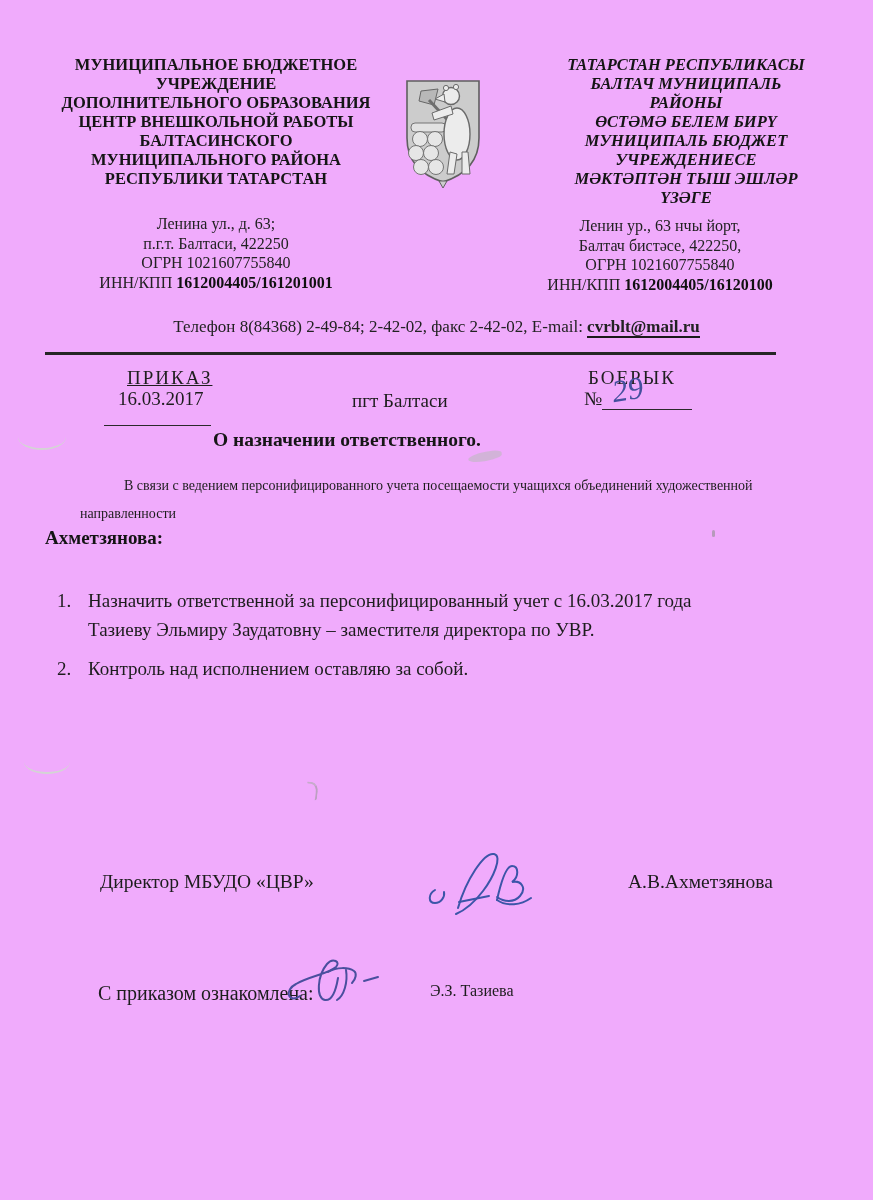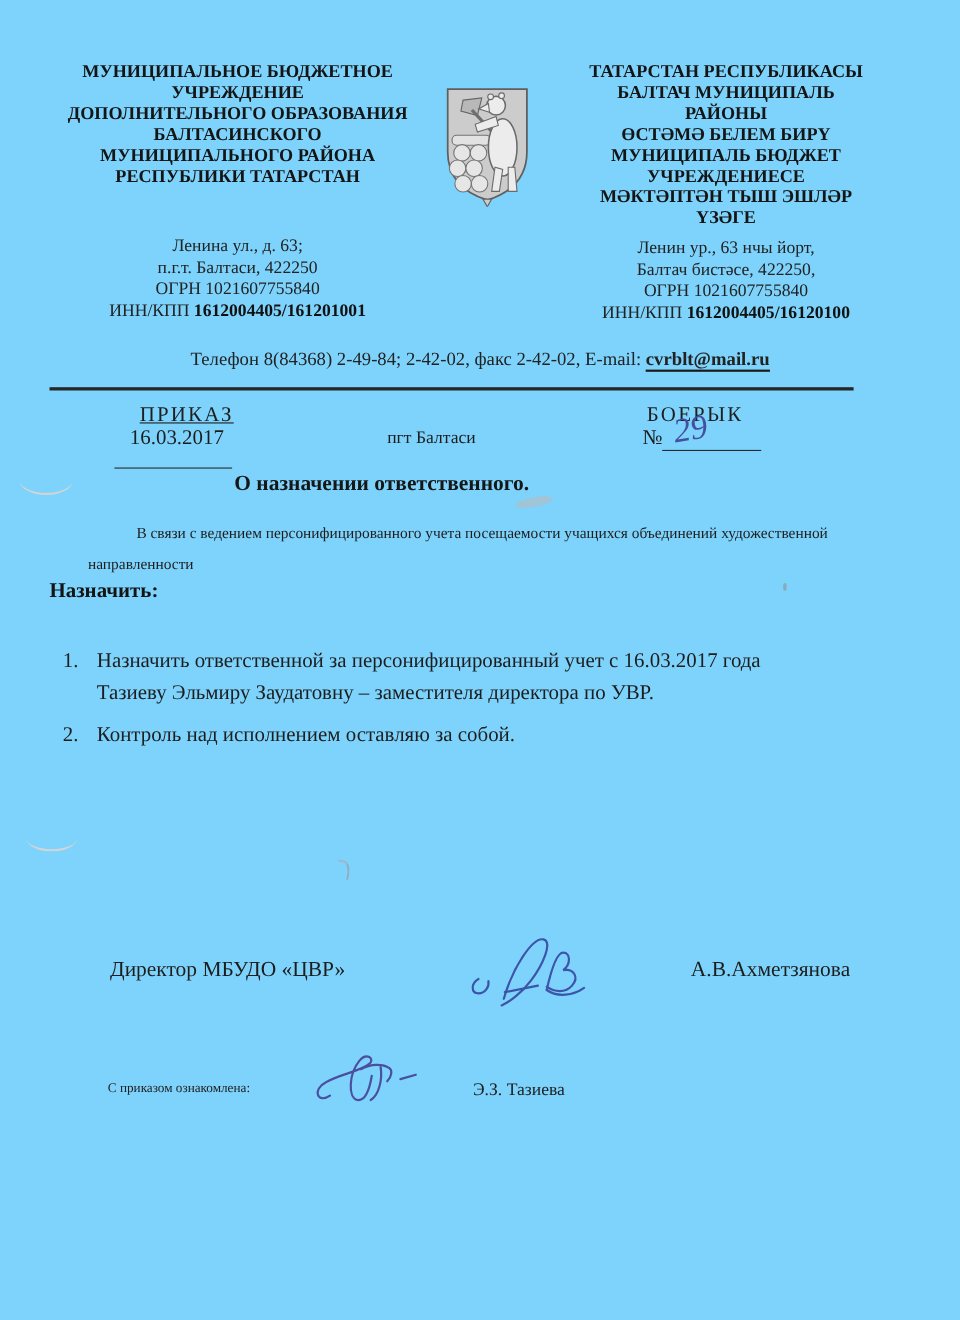--- a/index.html
+++ b/index.html
@@ -1,27 +1,27 @@
 <!DOCTYPE html>
 <html><head>
 <meta charset="utf-8">
 <style>
   html,body{margin:0;padding:0;background:#e9e9e9;}
   .page{
     position:relative; width:873px; height:1200px; margin:0 auto;
-    background:#7dd3fc; overflow:hidden;
+    background:#f0abfc; overflow:hidden;
     font-family:"Liberation Serif", serif; color:#1d1d1d;
   }
   
   .org-block{
     position:absolute; top:55px; width:352px; text-align:center;
     font-weight:bold; font-size:16.5px; line-height:19px; color:#151515;
   }
   .org-left{left:40px;}
-  .org-right{left:482px; width:356px;}
+  .org-right{left:508px; width:356px;font-style:italic;}
   .addr-block{
     position:absolute; width:352px; text-align:center;
     font-size:16px; line-height:19.5px; color:#222;
   }
   .addr-left{left:40px; top:214px;}
   .addr-right{left:482px; top:216px; width:356px;}
   .addr-block b{color:#111;}
   .emblem{position:absolute; left:401px; top:76px; width:84px; height:112px;}
   
   .contact{
@@ -31,21 +31,21 @@
   .contact .email{font-weight:bold; border-bottom:2px solid #1a1a1a;}
   .rule{position:absolute; left:45px; top:352px; width:731px; height:3px; background:#262626;}
   
   .ord-label{position:absolute; font-size:19px; letter-spacing:2px; color:#1f1f1f;}
   .ord-prikaz{left:127px; top:367px;text-decoration:underline;}
   .ord-boeryk{left:588px; top:367px;}
   .ord-date{
     position:absolute; left:104px; top:388px; font-size:19px;
     border-bottom:1.5px solid #2a2a2a; padding:0 7px 15px 14px;
   }
-  .ord-place{position:absolute; left:352px; top:390px; font-size:16px;}
+  .ord-place{position:absolute; left:352px; top:390px; font-size:19px;}
   .ord-no{position:absolute; left:584px; top:388px; font-size:19px;}
   .ord-no .numline{display:inline-block; width:90px; border-bottom:1.5px solid #2a2a2a; height:19px; vertical-align:bottom;}
   .ord-num-hand{
     position:absolute; left:612px; top:374px; font-size:31px; line-height:31px;
     color:#44509e; font-style:italic; transform:rotate(-9deg);
     font-family:"Liberation Serif", serif;
   }
   
   .doc-title{
     position:absolute; left:0; top:429px; width:694px; text-align:center;
@@ -60,21 +60,21 @@
     font-size:19px; font-weight:bold; color:#141414;
   }
   .olist{position:absolute; left:57px; top:586px; width:712px;}
   .olist .item{display:flex; margin-bottom:10px; font-size:19px; line-height:29px;}
   .olist .num{width:31px; flex:0 0 31px;}
   .olist .itxt{width:670px;}
   
   .sig-director-label{position:absolute; left:100px; top:871px; font-size:19.5px;}
   .sig-director-name{position:absolute; left:628px; top:871px; font-size:19.5px;}
   .sig-director-svg{position:absolute; left:425px; top:838px; width:125px; height:92px;}
-  .ack-label{position:absolute; left:98px; top:982px; font-size:12px;}
+  .ack-label{position:absolute; left:98px; top:982px; font-size:20px;}
   .ack-name{position:absolute; left:430px; top:982px; font-size:16px;}
   .ack-sig-svg{position:absolute; left:276px; top:956px; width:112px; height:58px;}
   
   .arc-artifact{position:absolute; border:none; border-bottom:2px solid #d4d4d4; border-radius:50%;}
   .arc1{left:18px; top:424px; width:48px; height:24px;}
   .arc2{left:24px; top:750px; width:46px; height:22px;}
   .smudge-title{
     position:absolute; left:468px; top:452px; width:34px; height:9px;
     background:#b9b9b9; opacity:.55; border-radius:60% 40% 50% 50%;
     transform:rotate(-10deg);
@@ -88,20 +88,21 @@
 </style>
 </head>
 <body>
 
 <div class="page">
 
   <div class="org-block org-left">
     <div>МУНИЦИПАЛЬНОЕ БЮДЖЕТНОЕ</div>
     <div>УЧРЕЖДЕНИЕ</div>
     <div>ДОПОЛНИТЕЛЬНОГО ОБРАЗОВАНИЯ</div>
+    <div>ЦЕНТР ВНЕШКОЛЬНОЙ РАБОТЫ</div>
     <div>БАЛТАСИНСКОГО</div>
     <div>МУНИЦИПАЛЬНОГО РАЙОНА</div>
     <div>РЕСПУБЛИКИ ТАТАРСТАН</div>
   </div>
 
   <div class="emblem">
     <svg viewBox="0 0 84 112" width="84" height="112">
       <path d="M6,5 L78,5 L78,62 C78,86 64,99 42,106 C20,99 6,86 6,62 Z" fill="#cccccc" stroke="#5f5f5f" stroke-width="1.6"></path>
       <path d="M38,105 L42,112 L46,105 Z" fill="#cccccc" stroke="#5f5f5f" stroke-width="1"></path>
 
@@ -161,21 +162,21 @@
   <div class="ord-label ord-prikaz">ПРИКАЗ</div>
   <div class="ord-date">16.03.2017</div>
   <div class="ord-place">пгт Балтаси</div>
   <div class="ord-label ord-boeryk">БОЕРЫК</div>
   <div class="ord-no"><span>№</span><span class="numline"></span></div>
   <div class="ord-num-hand">29</div>
 
   <div class="doc-title">О назначении ответственного.</div>
 
   <div class="paragraph">В связи с ведением персонифицированного учета посещаемости учащихся объединений художественной направленности</div>
-  <div class="directive">Назначить:</div>
+  <div class="directive">Ахметзянова:</div>
 
   <div class="olist">
     <div class="item">
       <span class="num">1.</span>
       <span class="itxt">Назначить ответственной за персонифицированный учет с 16.03.2017 года Тазиеву Эльмиру Заудатовну – заместителя директора по УВР.</span>
     </div>
     <div class="item">
       <span class="num">2.</span>
       <span class="itxt">Контроль над исполнением оставляю за собой.</span>
     </div>

